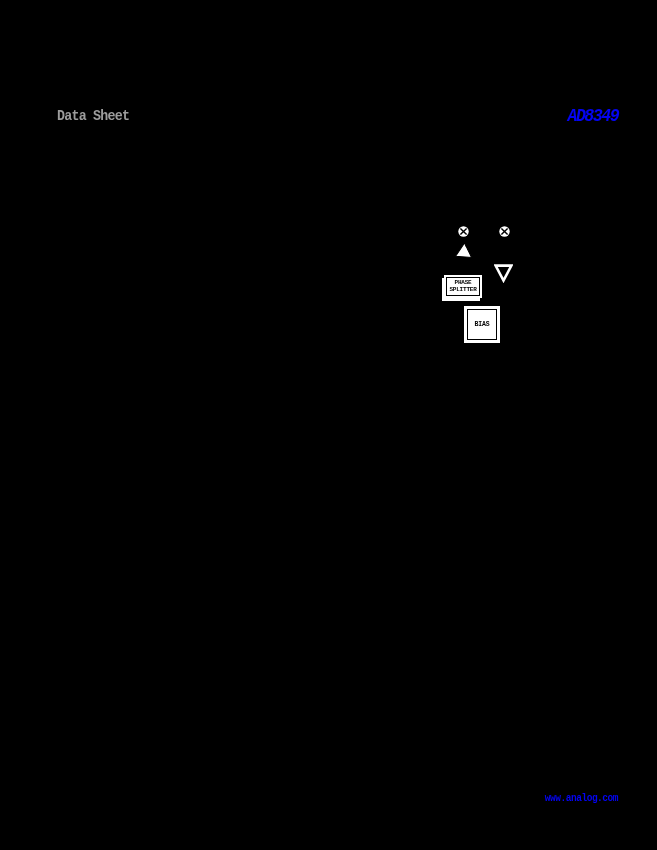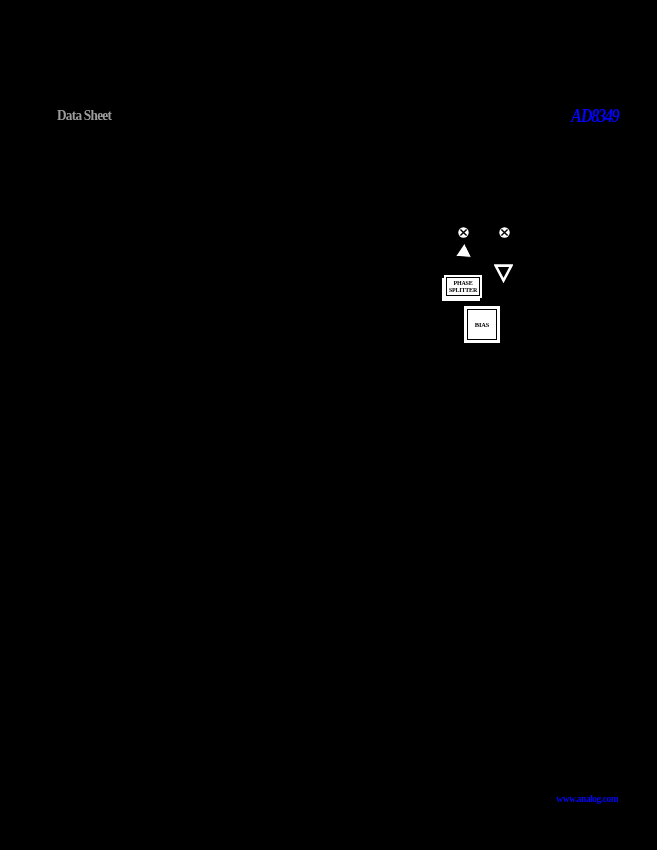--- a/index.html
+++ b/index.html
@@ -6,21 +6,21 @@
     margin: 0;
     padding: 0;
     background: #000000;
   }
   #page {
     position: relative;
     width: 657px;
     height: 850px;
     background: #000000;
     overflow: hidden;
-    font-family: Liberation Serif, serif;
+    font-family: Liberation Mono, monospace;
   }
   
   .doc-type {
     position: absolute;
     left: 57px;
     top: 108px;
     font-size: 14px;
     font-weight: bold;
     color: #9C9C9C;
     letter-spacing: -0.8px;

